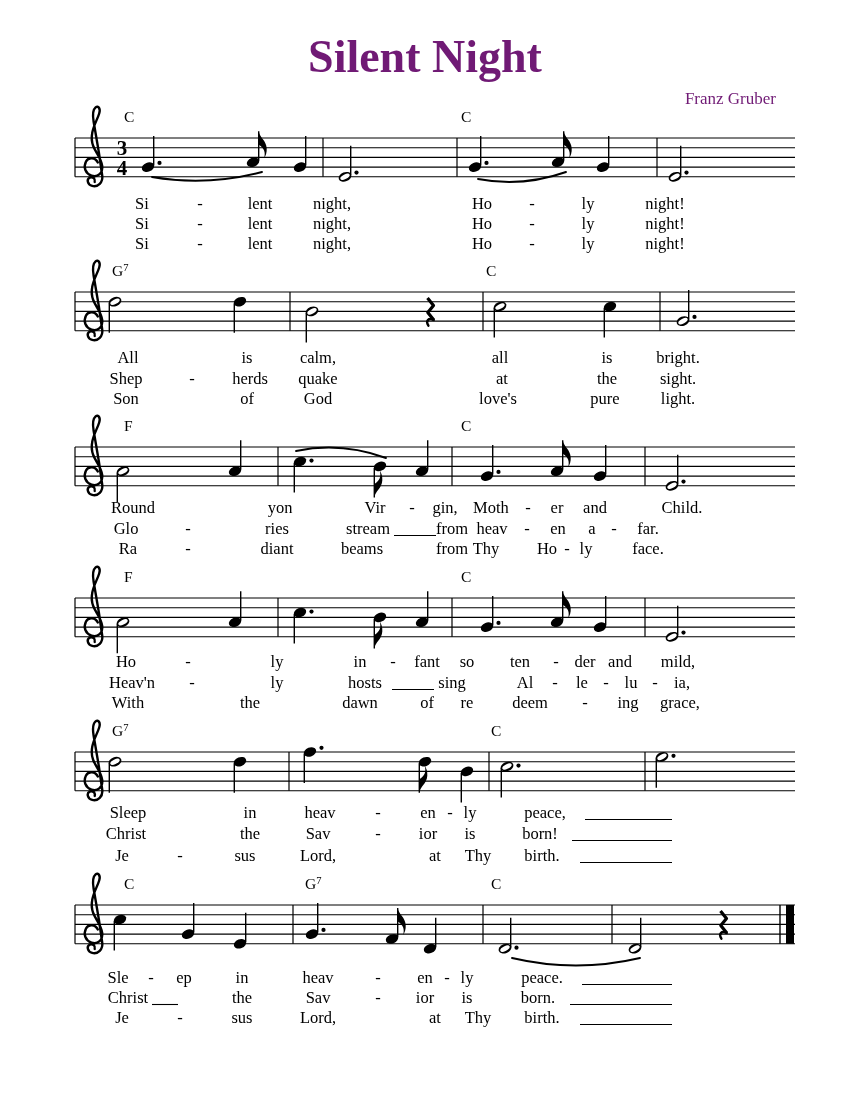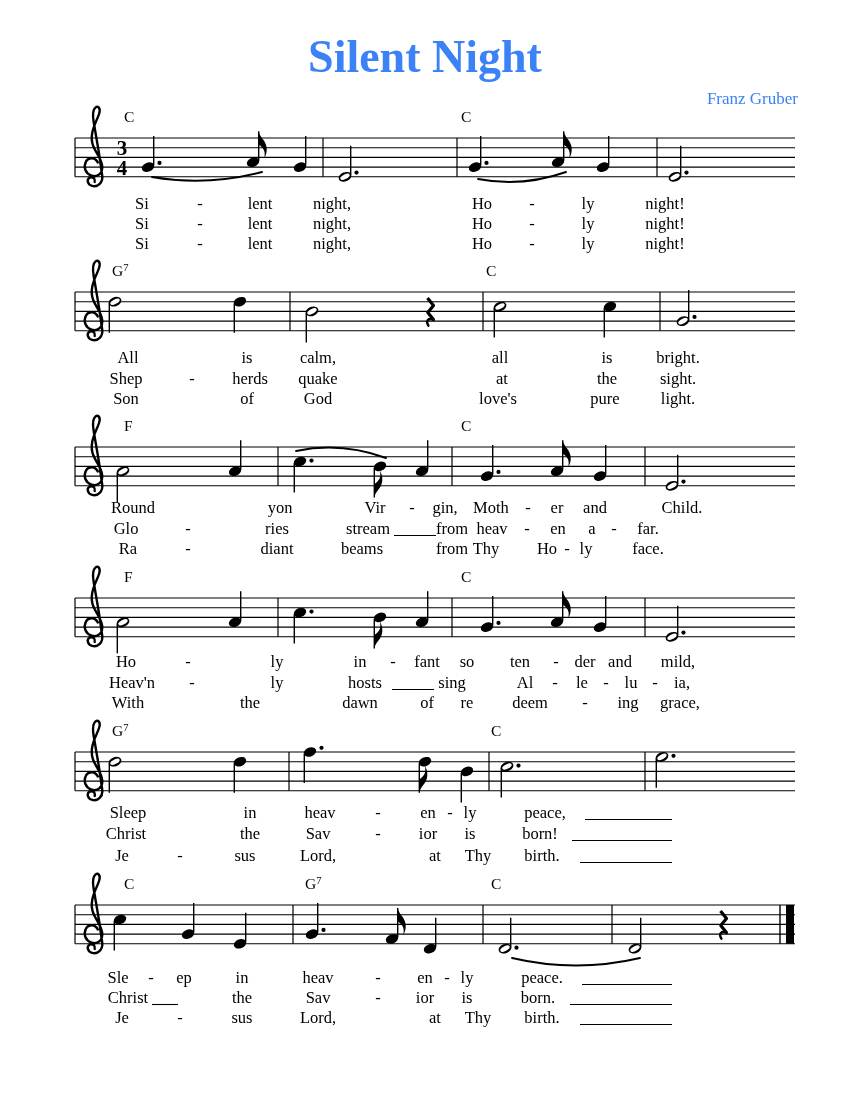--- a/index.html
+++ b/index.html
@@ -1,20 +1,20 @@
 <!DOCTYPE html>
 <html><head>
 <meta charset="utf-8">
 <style>
   html,body{margin:0;padding:0;background:#ffffff;}
   .page{position:relative;width:850px;height:1100px;background:#ffffff;overflow:hidden;
-        font-family:"Liberation Serif", serif;color:#3b82f6;}
+        font-family:"Liberation Serif", serif;color:#701a75;}
   .title{position:absolute;top:30px;left:0;width:850px;text-align:center;margin:0;
          font-size:46px;font-weight:bold;font-family:"Liberation Serif", serif;}
-  .composer{position:absolute;top:89px;right:52px;font-size:17px;font-family:"Liberation Serif", serif;}
+  .composer{position:absolute;top:89px;right:74px;font-size:17px;font-family:"Liberation Serif", serif;}
   #score{position:absolute;left:0;top:0;}
   svg text{font-family:"Liberation Serif", serif;}
 </style>
 </head>
 <body>
 
 <div class="page">
   <h1 class="title">Silent Night</h1>
   <div class="composer">Franz Gruber</div>
   <svg id="score" width="850" height="1100" viewBox="0 0 850 1100">

